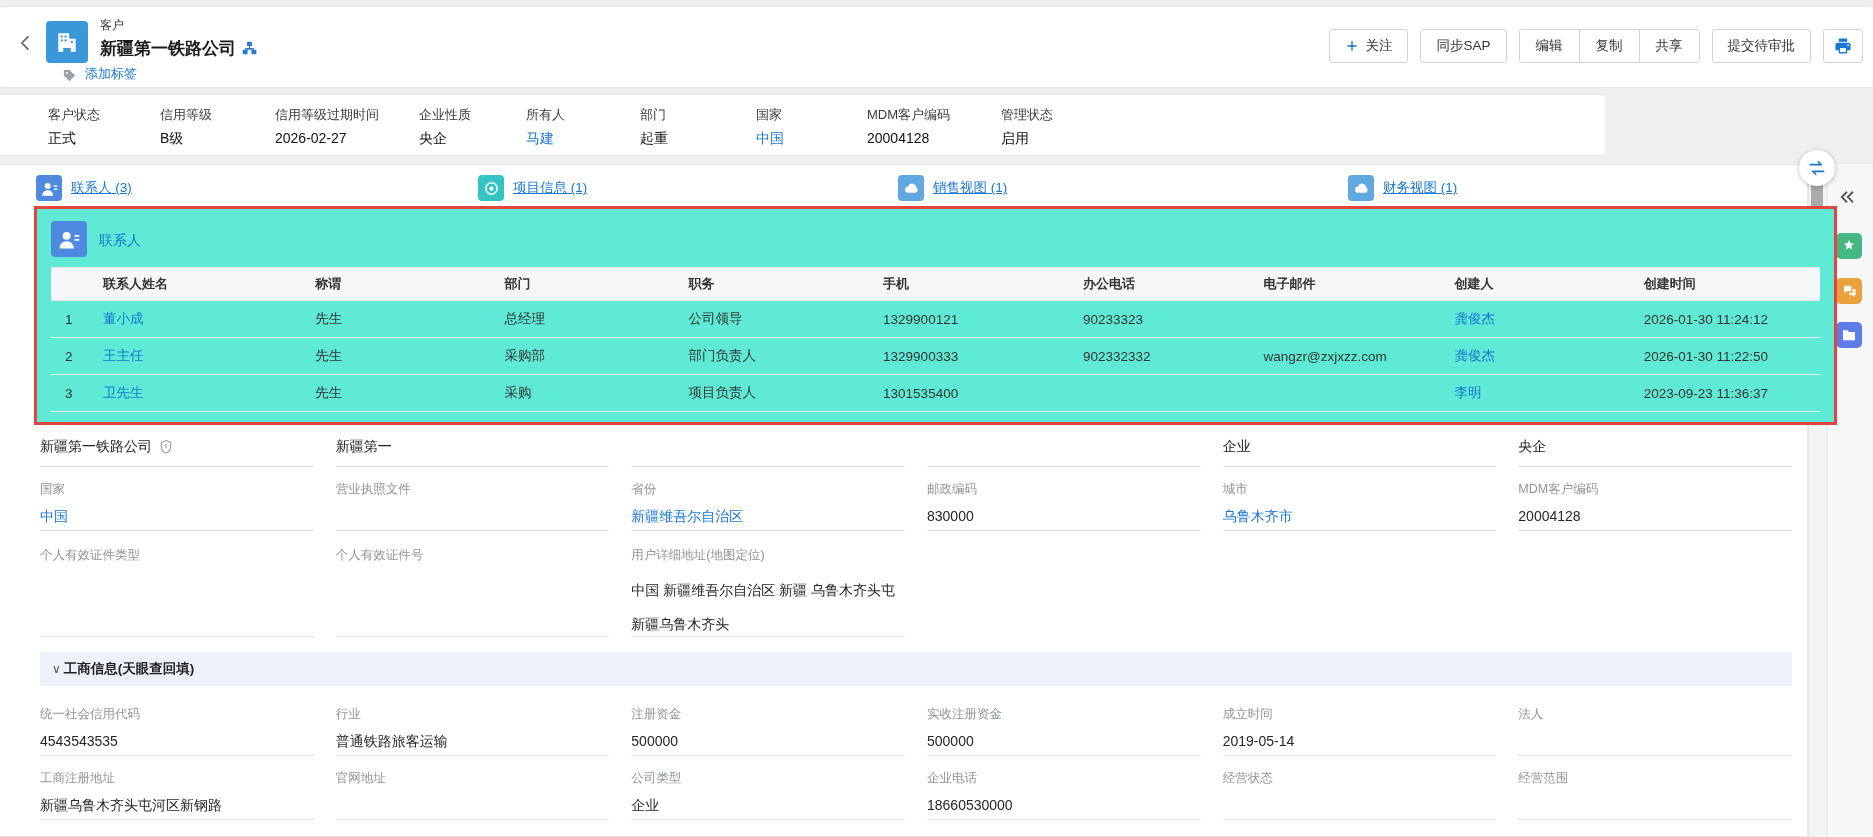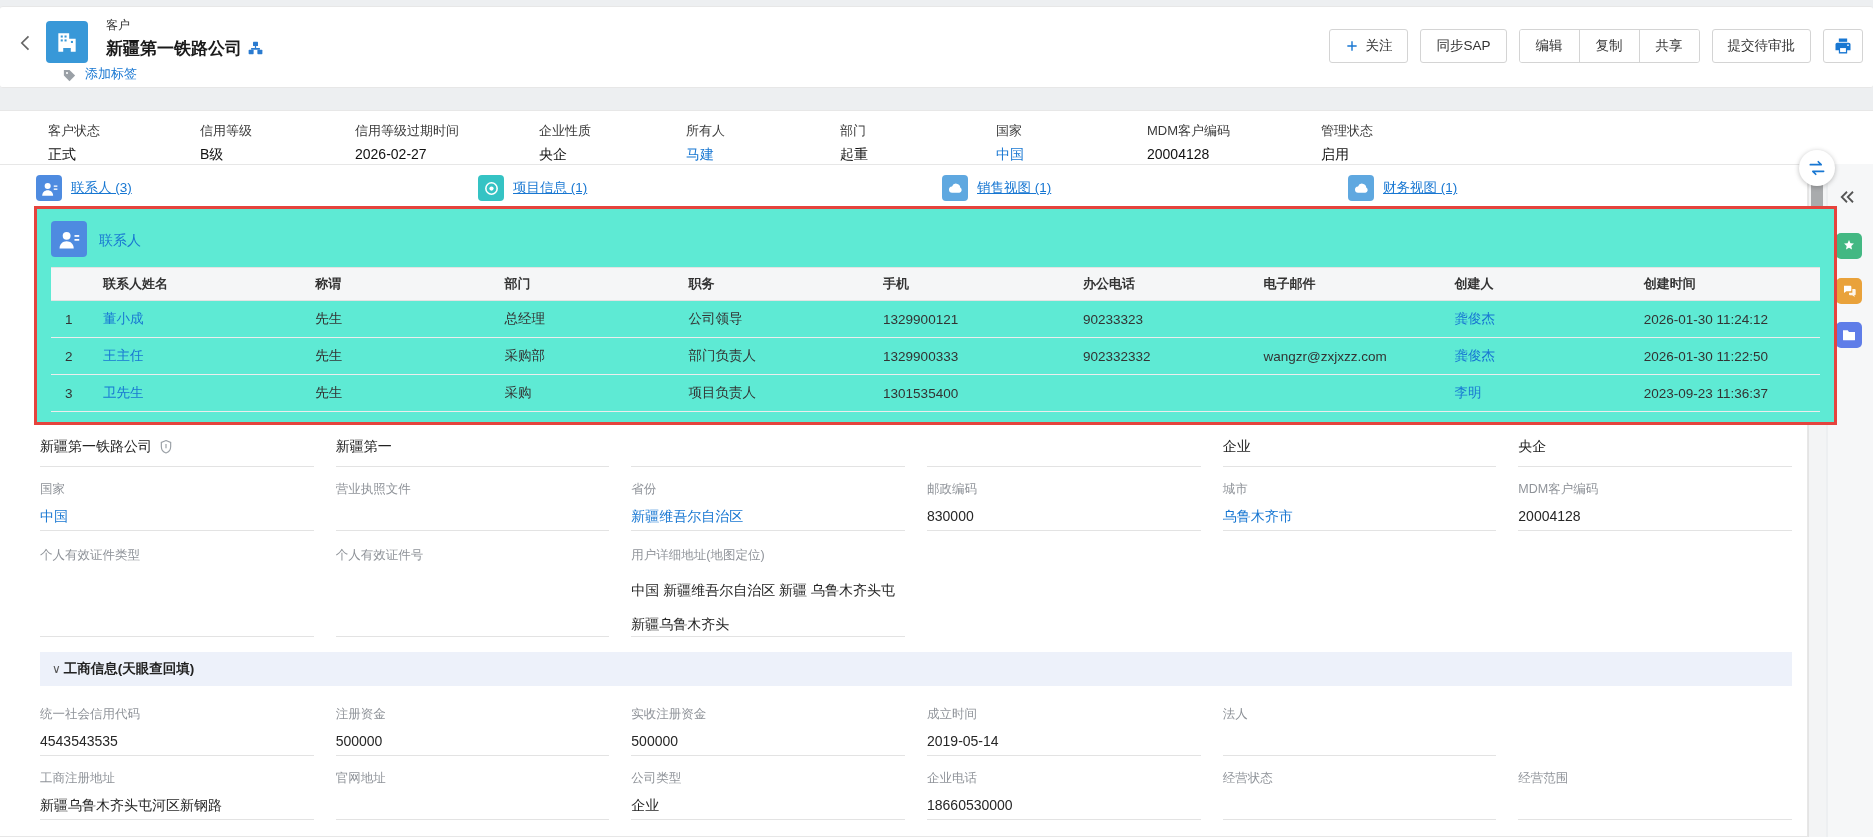--- a/index.html
+++ b/index.html
@@ -7,40 +7,40 @@
   body {
     position:relative; background:#edeff1; overflow:hidden;
     font-family:"Liberation Sans","DejaVu Sans",sans-serif; color:#333;
   }
   .card { position:absolute; background:#fff; border:1px solid #e7e7e7; }
 
   
   .header-card { left:0; top:6px; width:1873px; height:82px; border-left:none; border-right:none; border-radius:3px; }
   .back-btn { position:absolute; left:16px; top:26px; width:22px; height:22px; cursor:pointer; }
   .entity-icon { position:absolute; left:46px; top:14px; width:42px; height:42px; background:#3898d8; border-radius:4px; display:flex; align-items:center; justify-content:center; }
-  .title-block { position:absolute; left:100px; top:10px;margin-left:6px; }
+  .title-block { position:absolute; left:100px; top:10px; }
   .entity-type { font-size:12px; color:#333; }
   .title-line { margin-top:3px; display:flex; align-items:center; gap:6px; }
   .page-title { font-size:17px; font-weight:bold; color:#1a1a1a; }
   .tag-line { position:absolute; left:62px; top:58px; display:flex; align-items:flex-end; gap:8px; }
   .add-tag { color:#1877d2; font-size:13px; cursor:pointer; }
 
   .actions { position:absolute; right:10px; top:22px; display:flex; align-items:center; gap:12px; }
   .btn { height:34px; background:#fff; border:1px solid #d4d4d4; border-radius:3px;
          font-size:13.5px; color:#333; display:flex; align-items:center; justify-content:center;
          padding:16px 15px; cursor:pointer; white-space:nowrap; }
   .btn .plus-ic { margin-right:6px; display:flex; }
   .btn-group { display:flex; border:1px solid #d4d4d4; border-radius:3px; overflow:hidden; height:34px; }
   .btn-group .seg { padding:0 16px; font-size:13.5px; line-height:32px; cursor:pointer; background:#fff; }
   .btn-group .seg + .seg { border-left:1px solid #d4d4d4; }
   .print-btn { width:40px; padding:0; }
 
   
-  .summary-card { left:0; top:110px; width:1873px; height:62px; border-left:none; border-right:none;
-                  display:flex; padding:11px 0 0 48px;gap:40px; }
+  .summary-card { left:0; top:94px; width:1605px; height:62px; border-left:none; border-right:none;
+                  display:flex; padding:11px 0 0 48px; }
   .sfield { flex:none; }
   .slabel { font-size:13px; color:#3a3a3a; }
   .svalue { font-size:14px; color:#111; margin-top:6px; }
   .svalue.lnk { color:#1877d2; cursor:pointer; }
 
   
   .content-card { left:0; top:164px; width:1808px; height:673px; border-left:none; }
   .module-row { position:absolute; left:36px; top:10px; right:20px; height:42px; }
   .module-item { position:absolute; top:0; display:flex; align-items:center; gap:9px; cursor:pointer; }
   .micon { width:26px; height:26px; border-radius:4px; display:flex; align-items:center; justify-content:center; flex:none; }
@@ -226,21 +226,21 @@
     </div>
     <div class="module-item" style="left:442px;">
       <span class="micon teal">
         <svg width="17" height="17" viewBox="0 0 24 24">
             <circle cx="12" cy="12" r="8" fill="none" stroke="#fff" stroke-width="2.2"></circle>
             <circle cx="12" cy="12" r="3" fill="#fff"></circle>
           </svg>
       </span>
       <span class="mlabel">项目信息 (1)</span>
     </div>
-    <div class="module-item" style="left:906px;">
+    <div class="module-item" style="left:862px;">
       <span class="micon cloud">
         <svg width="17" height="17" viewBox="0 0 24 24">
             <path fill="#fff" d="M7.5 18a4.5 4.5 0 0 1-.4-9A6 6 0 0 1 18.7 10.6 4 4 0 0 1 17.5 18z"></path>
           </svg>
       </span>
       <span class="mlabel">销售视图 (1)</span>
     </div>
     <div class="module-item" style="left:1312px;">
       <span class="micon cloud">
         <svg width="17" height="17" viewBox="0 0 24 24">
@@ -324,20 +324,24 @@
 
   <div class="section-hdr">
     <span class="caret">∨</span>
     <span class="stitle">工商信息(天眼查回填)</span>
   </div>
 
   <div class="form-row row-d">
     <div class="fieldcell">
       <div class="flabel">统一社会信用代码</div>
       <div class="fvalue">4543543535</div>
+    </div>
+    <div class="fieldcell">
+      <div class="flabel">行业</div>
+      <div class="fvalue">普通铁路旅客运输</div>
     </div>
     <div class="fieldcell">
       <div class="flabel">注册资金</div>
       <div class="fvalue">500000</div>
     </div>
     <div class="fieldcell">
       <div class="flabel">实收注册资金</div>
       <div class="fvalue">500000</div>
     </div>
     <div class="fieldcell">

